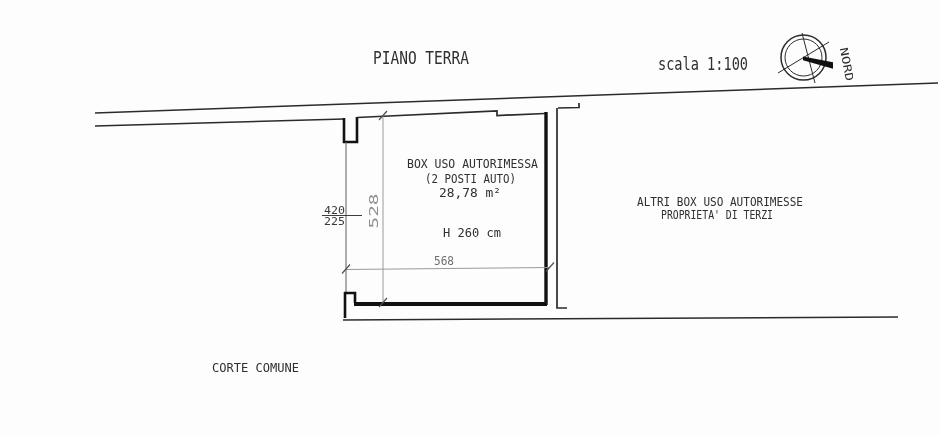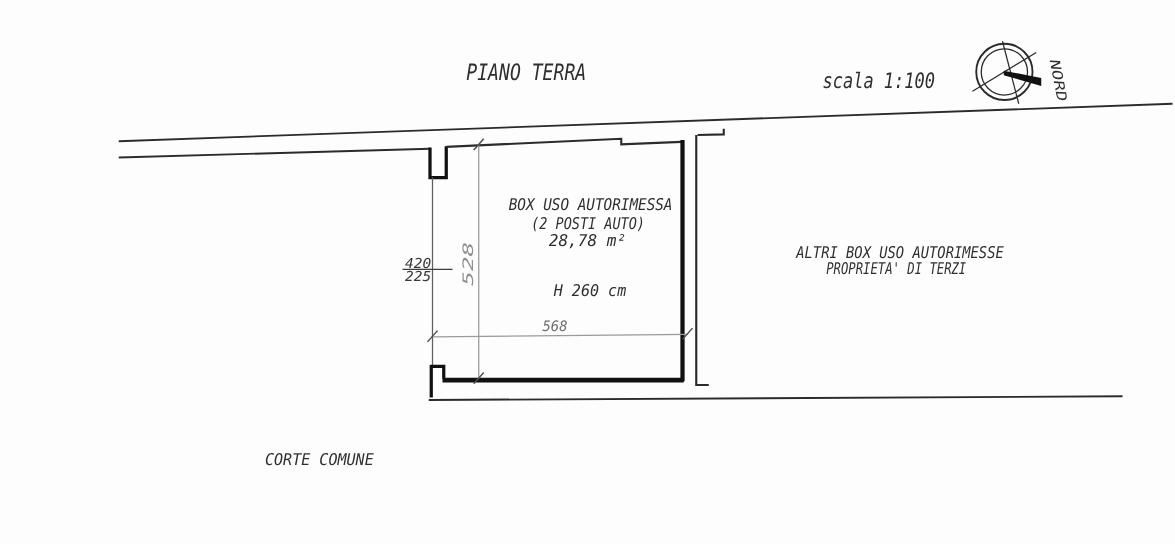--- a/index.html
+++ b/index.html
@@ -4,21 +4,21 @@
 <style>
   :root{
     --background:#fdfdfd;
     --line:#2b2b2b;
     --wall:#111111;
     --dim:#9a9a9a;
     --text:#2f2f2f;
     --dim_text:#8f8f8f;
   }
   html,body{margin:0;padding:0;background:var(--background);}
-  .canvas{position:relative;width:940px;height:435px;background:var(--background);overflow:hidden;font-style:italic;}
+  .canvas{position:relative;width:940px;height:435px;background:var(--background);overflow:hidden;}
   svg{display:block;}
   .ln   {stroke:var(--line);stroke-width:1.5;fill:none;stroke-linecap:butt;}
   .ln2  {stroke:var(--line);stroke-width:1.7;fill:none;}
   .thin {stroke:#5f5f5f;stroke-width:1;fill:none;}
   .wall {stroke:var(--wall);stroke-width:2.6;fill:none;stroke-linejoin:miter;}
   .wallR{stroke:var(--wall);stroke-width:3.4;fill:none;}
   .wallB{stroke:var(--wall);stroke-width:3.8;fill:none;}
   .dim  {stroke:var(--dim);stroke-width:1;fill:none;}
   .tick {stroke:#4f4f4f;stroke-width:1.2;fill:none;}
   .bar  {stroke:#3d3d3d;stroke-width:1.1;fill:none;}

